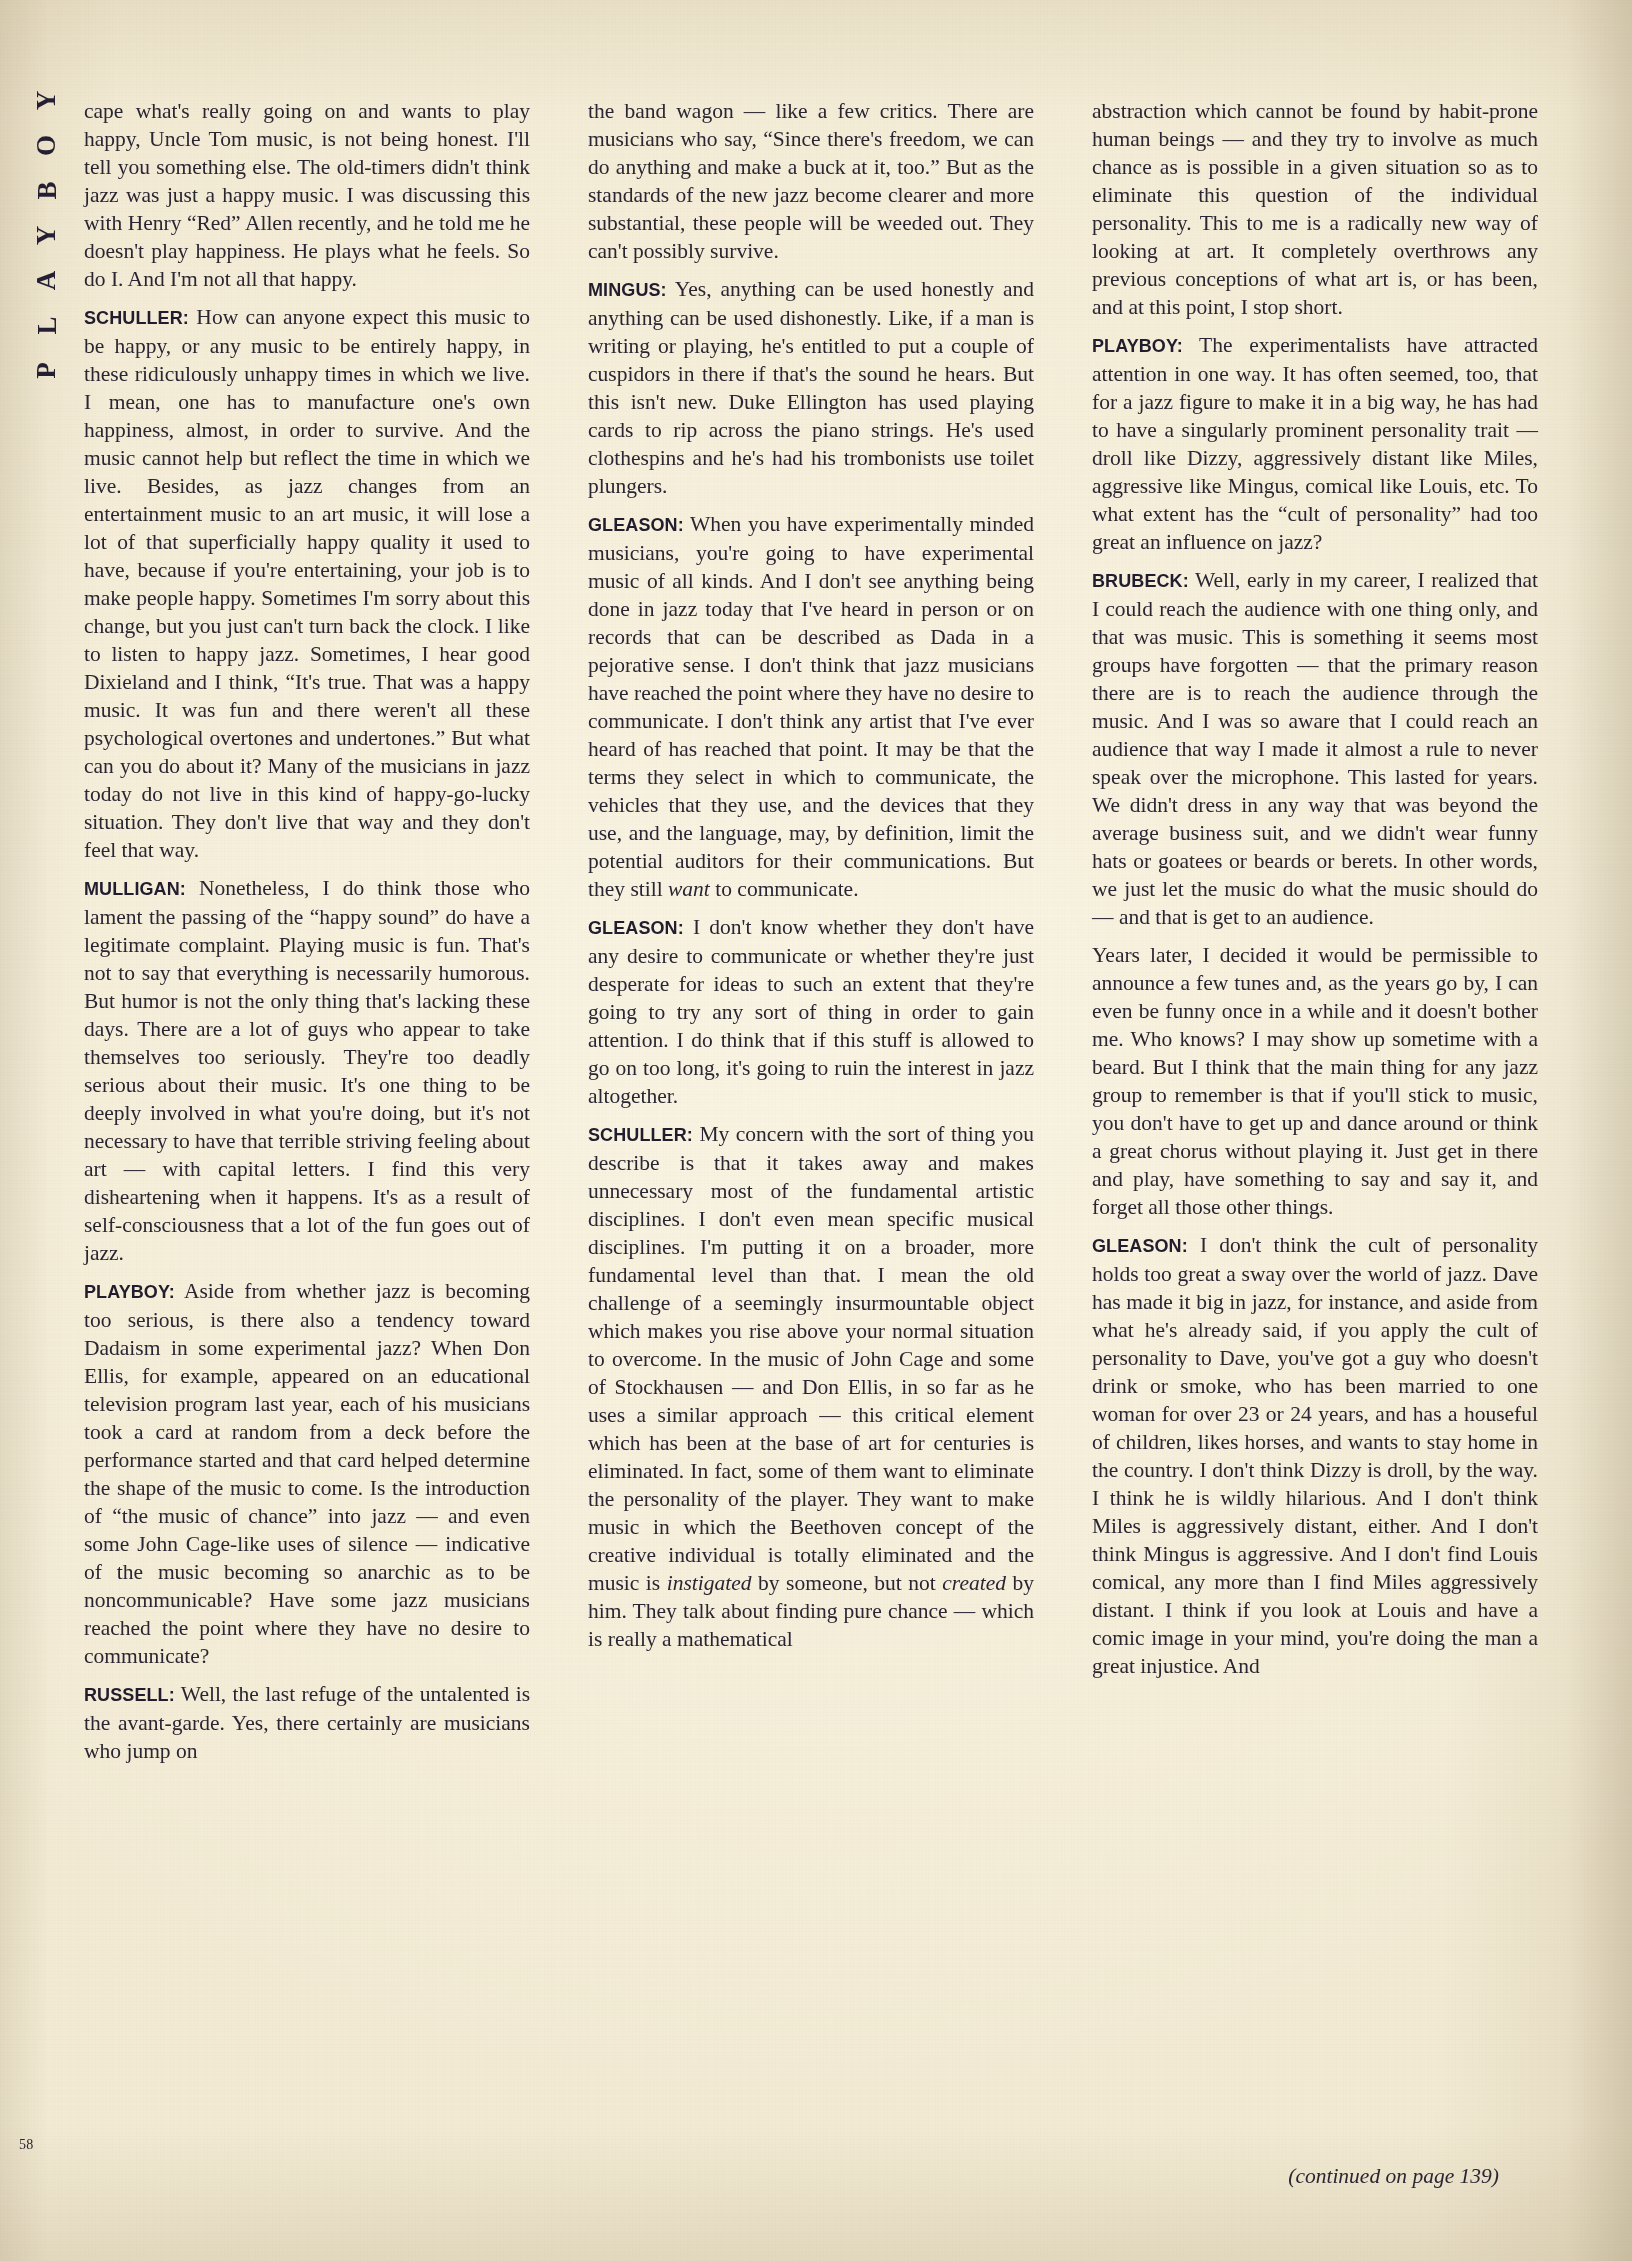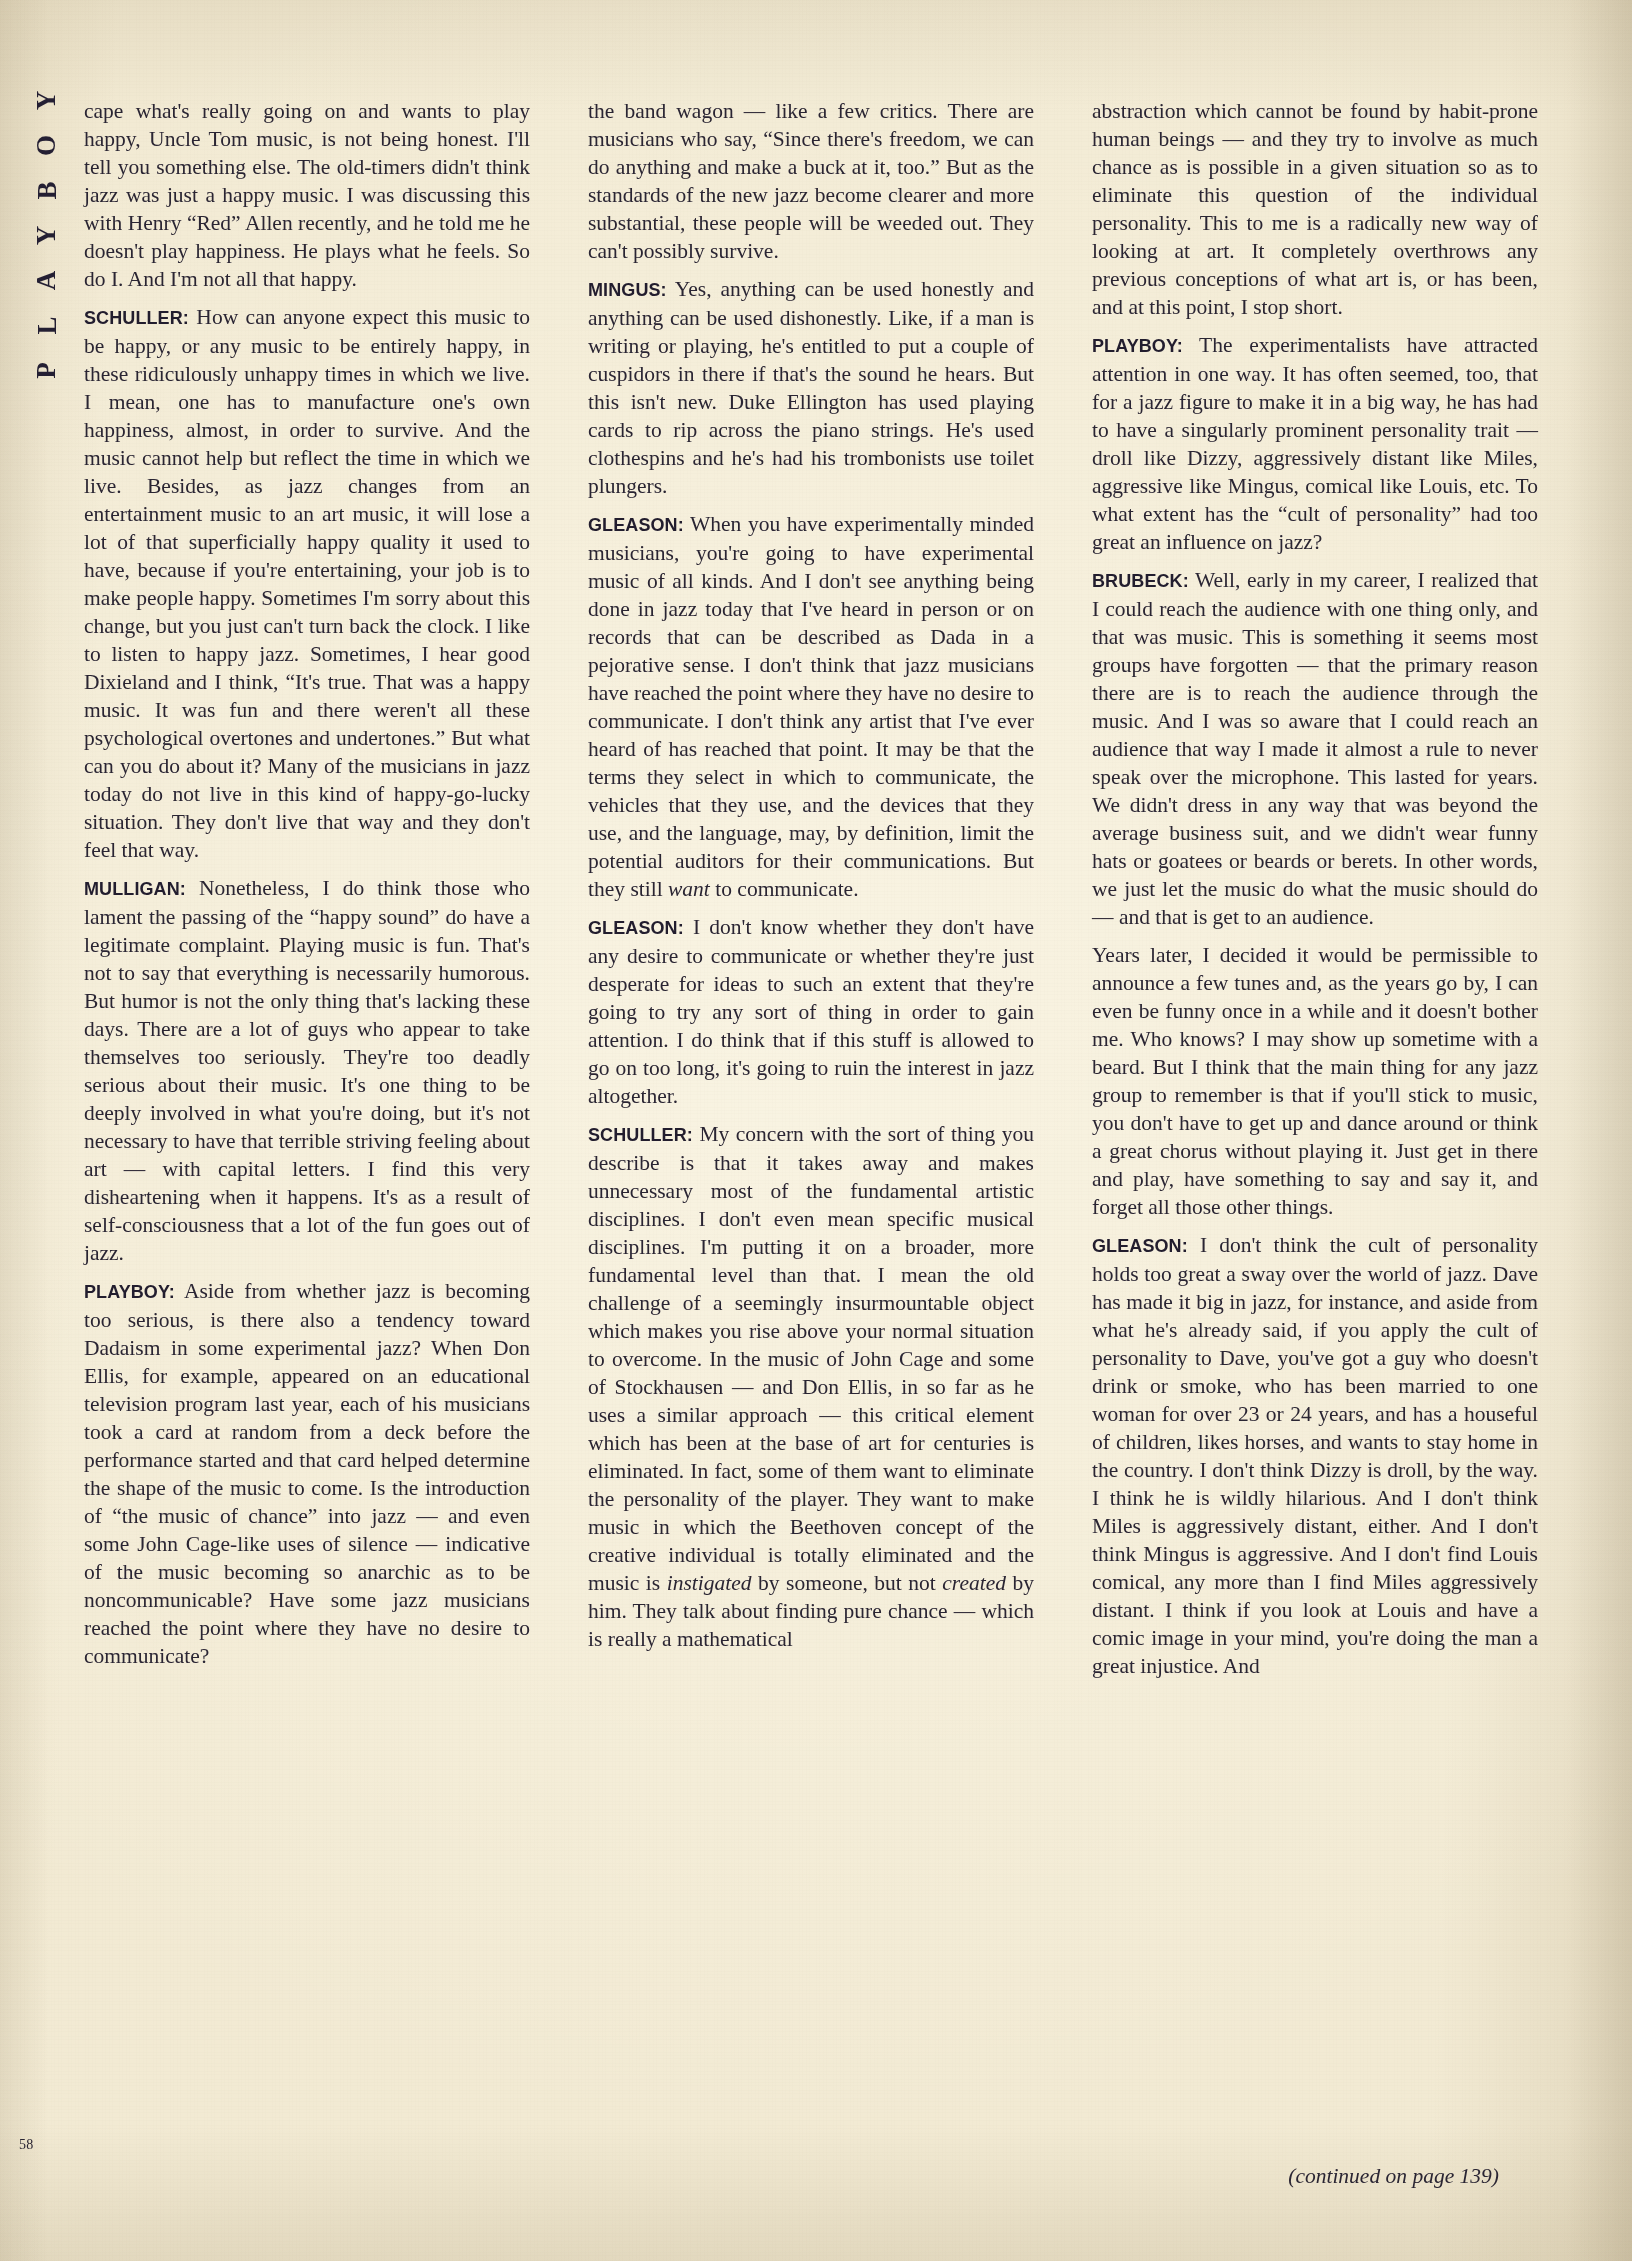--- a/index.html
+++ b/index.html
@@ -133,20 +133,21 @@
     <span class="ch">L</span>
     <span class="ch">P</span>
   </div>
 
   <div class="columns">
     <div class="col" id="column-1">
         <p><span>cape what's really going on and wants to play happy, Uncle Tom music, is not being honest. I'll tell you something else. The old-timers didn't think jazz was just a happy music. I was discussing this with Henry “Red” Allen recently, and he told me he doesn't play happiness. He plays what he feels. So do I. And I'm not all that happy.</span></p>
         <p><span class="speaker">SCHULLER:</span><span> How can anyone expect this music to be happy, or any music to be entirely happy, in these ridiculously unhappy times in which we live. I mean, one has to manufacture one's own happiness, almost, in order to survive. And the music cannot help but reflect the time in which we live. Besides, as jazz changes from an entertainment music to an art music, it will lose a lot of that superficially happy quality it used to have, because if you're entertaining, your job is to make people happy. Sometimes I'm sorry about this change, but you just can't turn back the clock. I like to listen to happy jazz. Sometimes, I hear good Dixieland and I think, “It's true. That was a happy music. It was fun and there weren't all these psychological overtones and undertones.” But what can you do about it? Many of the musicians in jazz today do not live in this kind of happy-go-lucky situation. They don't live that way and they don't feel that way.</span></p>
         <p><span class="speaker">MULLIGAN:</span><span> Nonetheless, I do think those who lament the passing of the “happy sound” do have a legitimate complaint. Playing music is fun. That's not to say that everything is necessarily humorous. But humor is not the only thing that's lacking these days. There are a lot of guys who appear to take themselves too seriously. They're too deadly serious about their music. It's one thing to be deeply involved in what you're doing, but it's not necessary to have that terrible striving feeling about art — with capital letters. I find this very disheartening when it happens. It's as a result of self-consciousness that a lot of the fun goes out of jazz.</span></p>
         <p><span class="speaker">PLAYBOY:</span><span> Aside from whether jazz is becoming too serious, is there also a tendency toward Dadaism in some experimental jazz? When Don Ellis, for example, appeared on an educational television program last year, each of his musicians took a card at random from a deck before the performance started and that card helped determine the shape of the music to come. Is the introduction of “the music of chance” into jazz — and even some John Cage-like uses of silence — indicative of the music becoming so anarchic as to be noncommunicable? Have some jazz musicians reached the point where they have no desire to communicate?</span></p>
+        <p><span class="speaker">RUSSELL:</span><span> Well, the last refuge of the untalented is the avant-garde. Yes, there certainly are musicians who jump on</span></p>
       </div>
     <div class="col" id="column-2">
         <p><span>the band wagon — like a few critics. There are musicians who say, “Since there's freedom, we can do anything and make a buck at it, too.” But as the standards of the new jazz become clearer and more substantial, these people will be weeded out. They can't possibly survive.</span></p>
         <p><span class="speaker">MINGUS:</span><span> Yes, anything can be used honestly and anything can be used dishonestly. Like, if a man is writing or playing, he's entitled to put a couple of cuspidors in there if that's the sound he hears. But this isn't new. Duke Ellington has used playing cards to rip across the piano strings. He's used clothespins and he's had his trombonists use toilet plungers.</span></p>
         <p><span class="speaker">GLEASON:</span><span> When you have experimentally minded musicians, you're going to have experimental music of all kinds. And I don't see anything being done in jazz today that I've heard in person or on records that can be described as Dada in a pejorative sense. I don't think that jazz musicians have reached the point where they have no desire to communicate. I don't think any artist that I've ever heard of has reached that point. It may be that the terms they select in which to communicate, the vehicles that they use, and the devices that they use, and the language, may, by definition, limit the potential auditors for their communications. But they still <span class="it">want</span> to communicate.</span></p>
         <p><span class="speaker">GLEASON:</span><span> I don't know whether they don't have any desire to communicate or whether they're just desperate for ideas to such an extent that they're going to try any sort of thing in order to gain attention. I do think that if this stuff is allowed to go on too long, it's going to ruin the interest in jazz altogether.</span></p>
         <p><span class="speaker">SCHULLER:</span><span> My concern with the sort of thing you describe is that it takes away and makes unnecessary most of the fundamental artistic disciplines. I don't even mean specific musical disciplines. I'm putting it on a broader, more fundamental level than that. I mean the old challenge of a seemingly insurmountable object which makes you rise above your normal situation to overcome. In the music of John Cage and some of Stockhausen — and Don Ellis, in so far as he uses a similar approach — this critical element which has been at the base of art for centuries is eliminated. In fact, some of them want to eliminate the personality of the player. They want to make music in which the Beethoven concept of the creative individual is totally eliminated and the music is <span class="it">instigated</span> by someone, but not <span class="it">created</span> by him. They talk about finding pure chance — which is really a mathematical</span></p>
       </div>
     <div class="col" id="column-3">
         <p><span>abstraction which cannot be found by habit-prone human beings — and they try to involve as much chance as is possible in a given situation so as to eliminate this question of the individual personality. This to me is a radically new way of looking at art. It completely overthrows any previous conceptions of what art is, or has been, and at this point, I stop short.</span></p>

